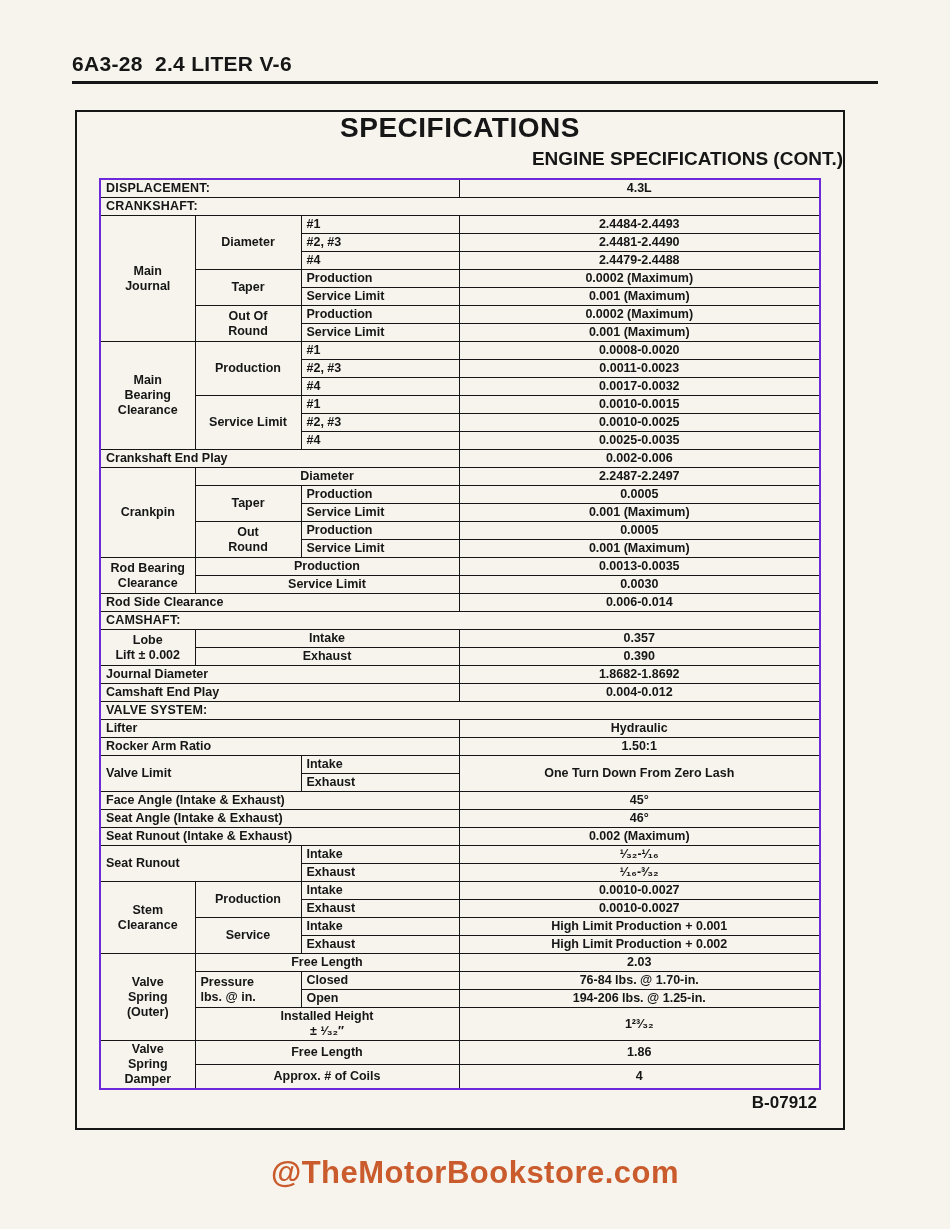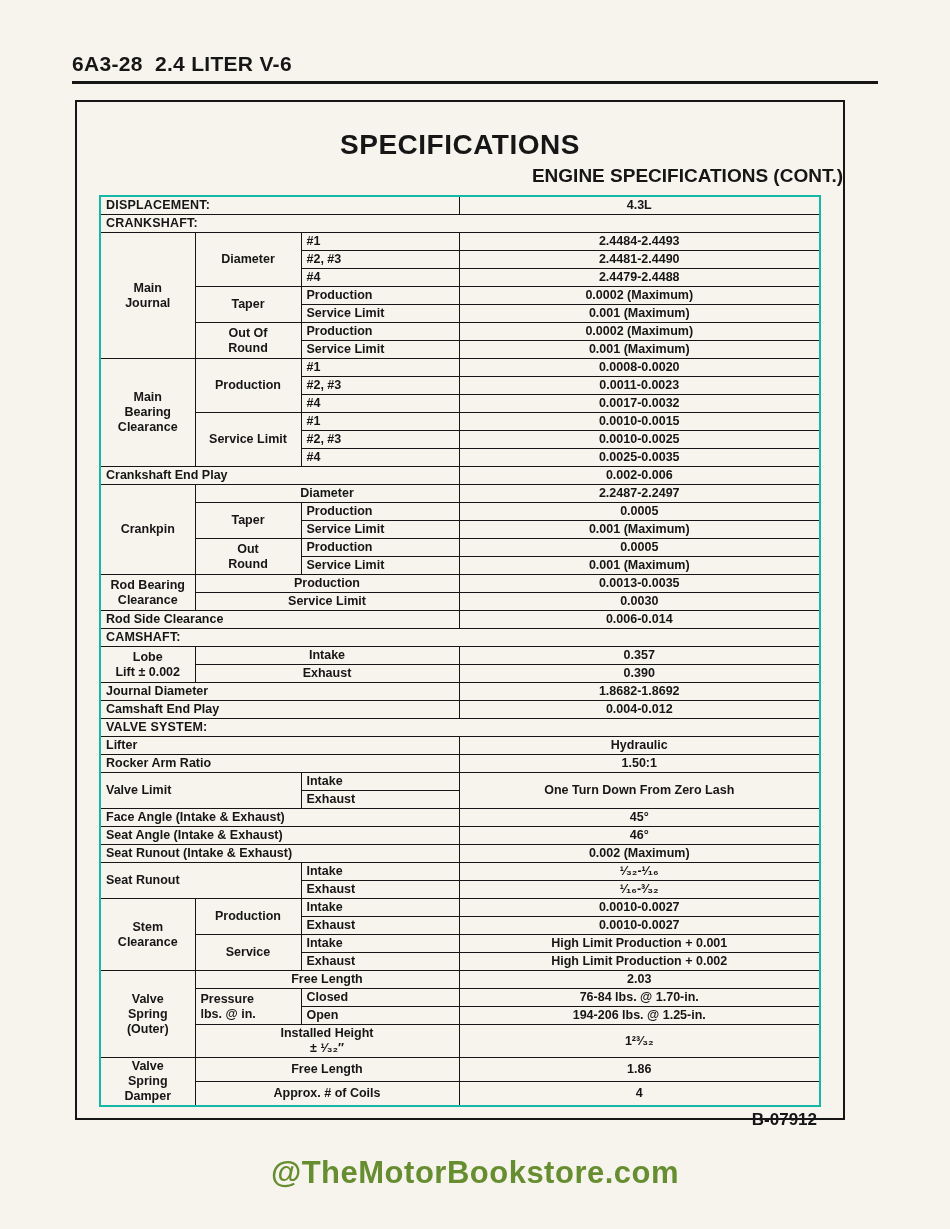--- a/index.html
+++ b/index.html
@@ -12,30 +12,30 @@
     overflow:hidden;
   }
   .page-header {
     position:absolute; left:72px; top:52px;
     font-size:21px; font-weight:bold; white-space:pre; letter-spacing:.3px;
   }
   .header-rule {
     position:absolute; left:72px; top:81px; width:806px; height:3px; background:#161616;
   }
   .spec-box {
-    position:absolute; left:75px; top:100px; width:770px; height:1020px;
-    border:2px solid #161616; padding-top:28px;
+    position:absolute; left:75px; top:110px; width:770px; height:1020px;
+    border:2px solid #161616; padding-top:1px;
   }
   .spec-title { text-align:center; font-size:28px; font-weight:bold; letter-spacing:.5px; line-height:1.05; }
   .spec-subtitle { text-align:right; font-size:19px; font-weight:bold; margin-top:6px; }
   .spec-note { text-align:center; font-size:12.5px; font-weight:bold; margin-top:4px; }
   table.spec-table {
     border-collapse:collapse; table-layout:fixed;
     width:722px; margin:8px auto 0;
-    border:2px solid #14b8a6;
+    border:2px solid #6d28d9;
   }
   table.spec-table td {
     border:1px solid #161616;
     font-size:12.5px; font-weight:bold;
     line-height:1.2; height:17px;
     padding:1px 5px;
     white-space:pre-line;
     vertical-align:middle;
     overflow:hidden;
   }
@@ -43,21 +43,21 @@
   td.ac { text-align:center; }
   td.sec { font-size:13px; letter-spacing:.2px; }
   .figure-ref {
     text-align:right; margin:3px 26px 0 0;
     font-size:17px; font-weight:bold;
   }
   .watermark {
     position:absolute; left:0; top:1155px; width:100%;
     text-align:center;
     font-size:31px; font-weight:bold; letter-spacing:.5px;
-    color:#4d7c0f; opacity:.85;
+    color:#c2410c; opacity:.85;
   }
 </style>
 </head>
 <body>
 
 <div class="page-header">6A3-28  2.4 LITER V-6</div>
 <div class="header-rule"></div>
 
 <div class="spec-box">
   <div class="spec-title">SPECIFICATIONS</div>

